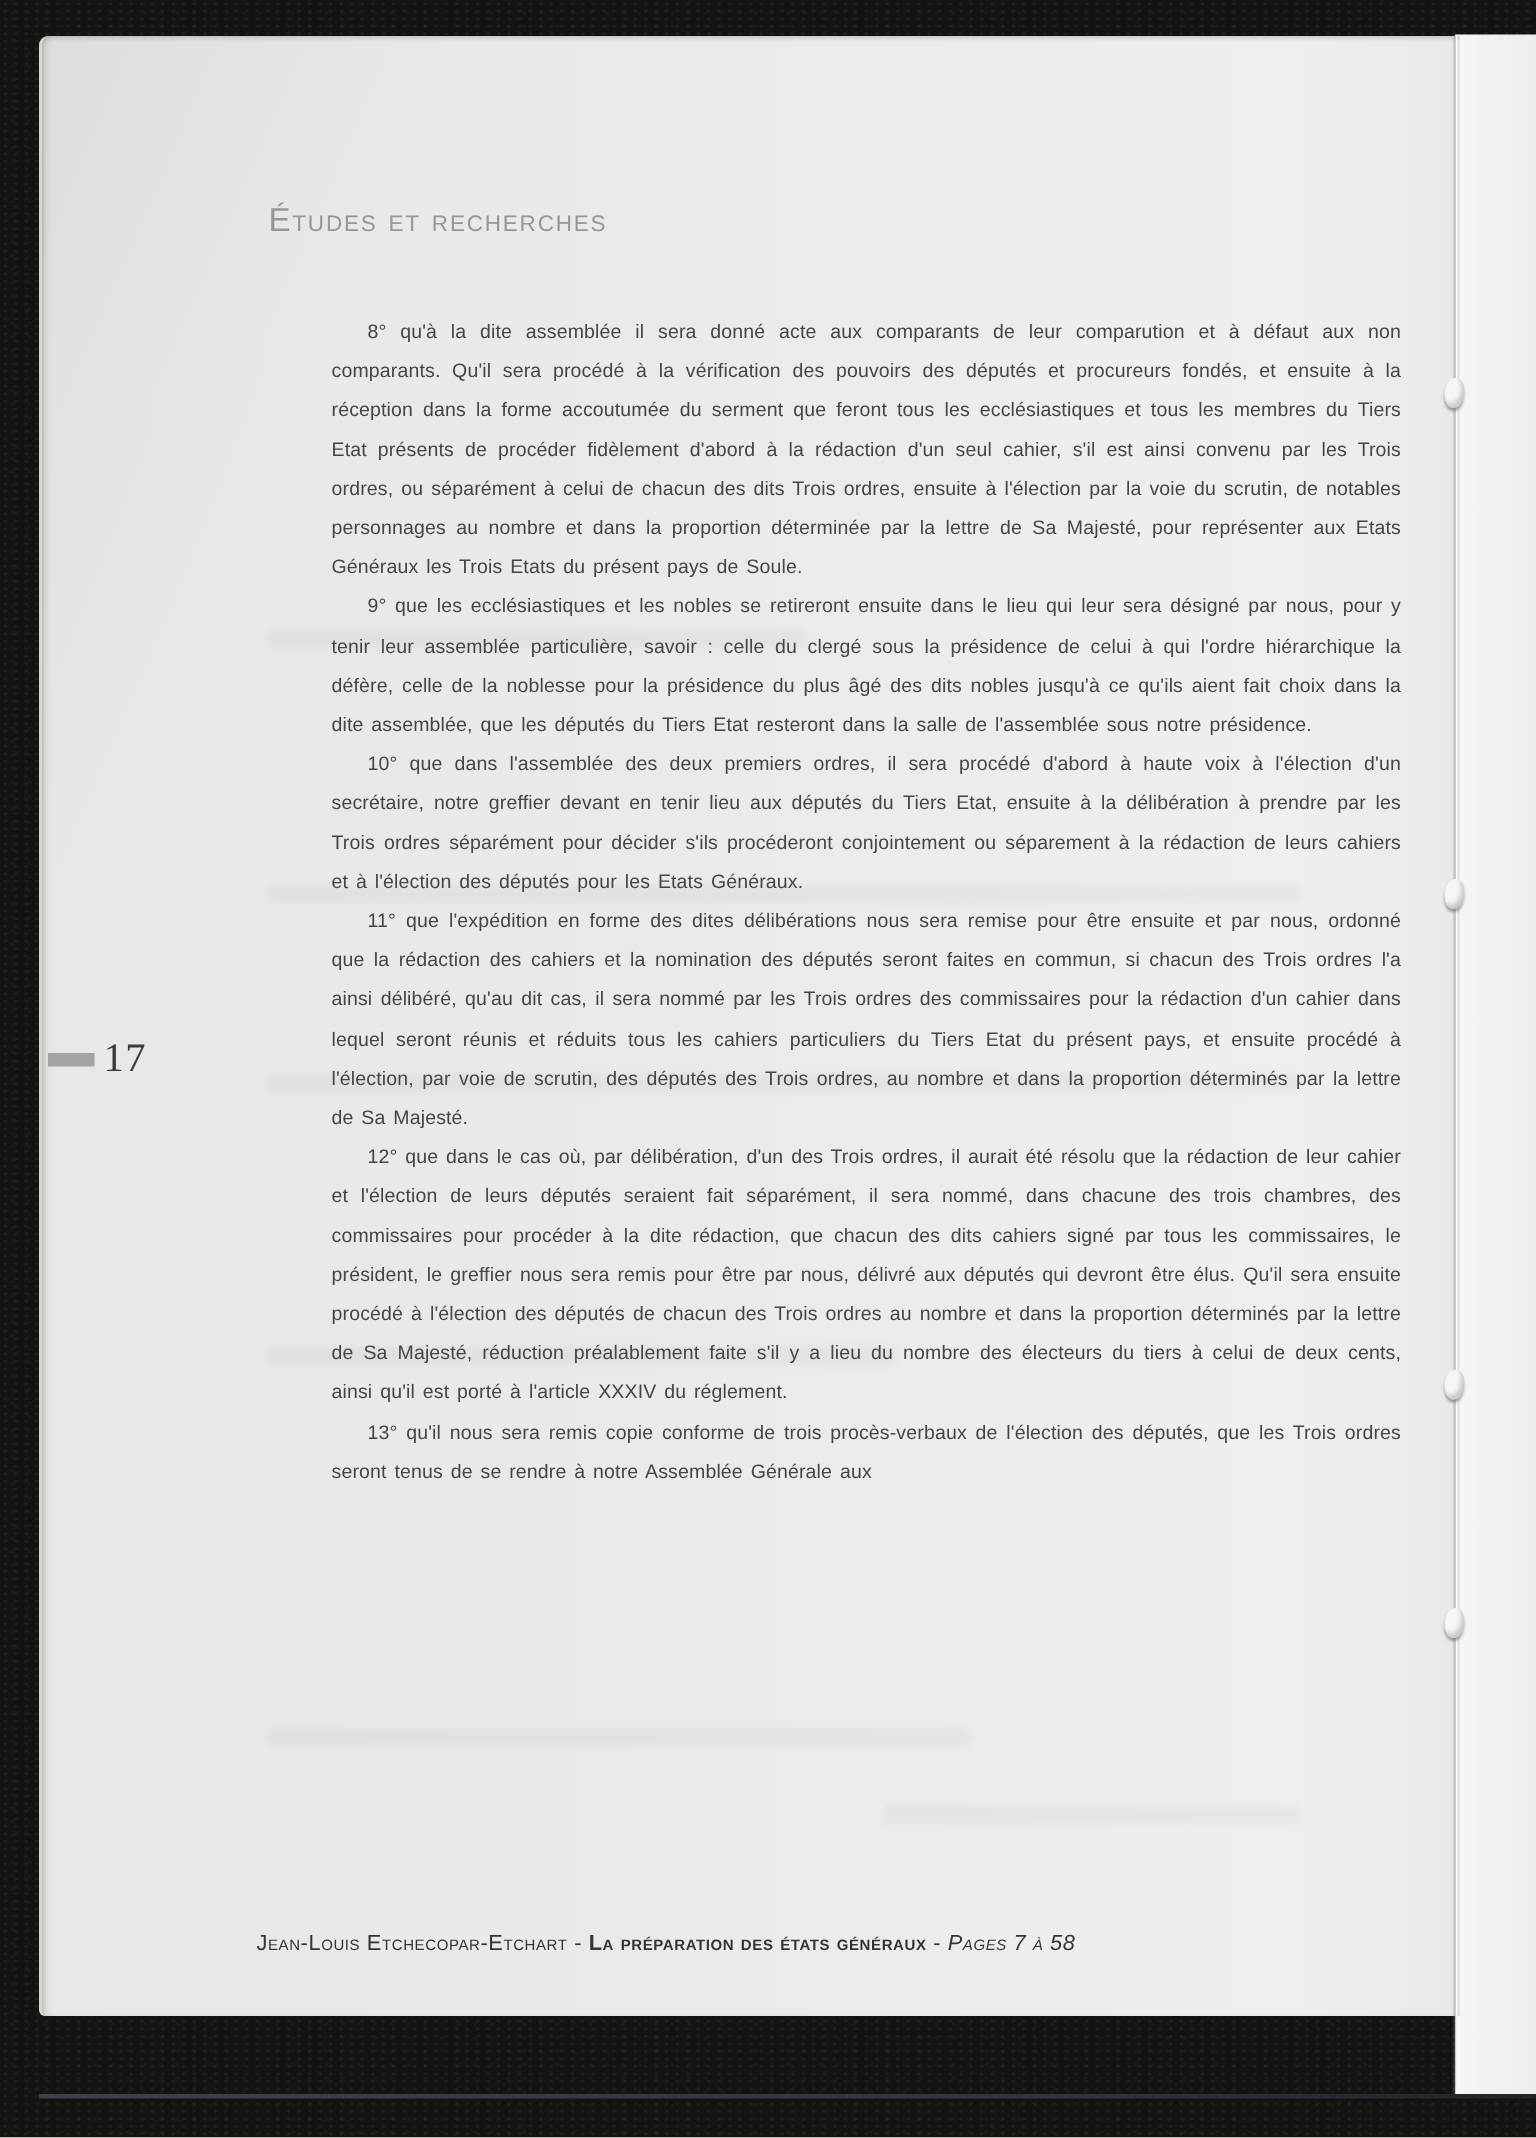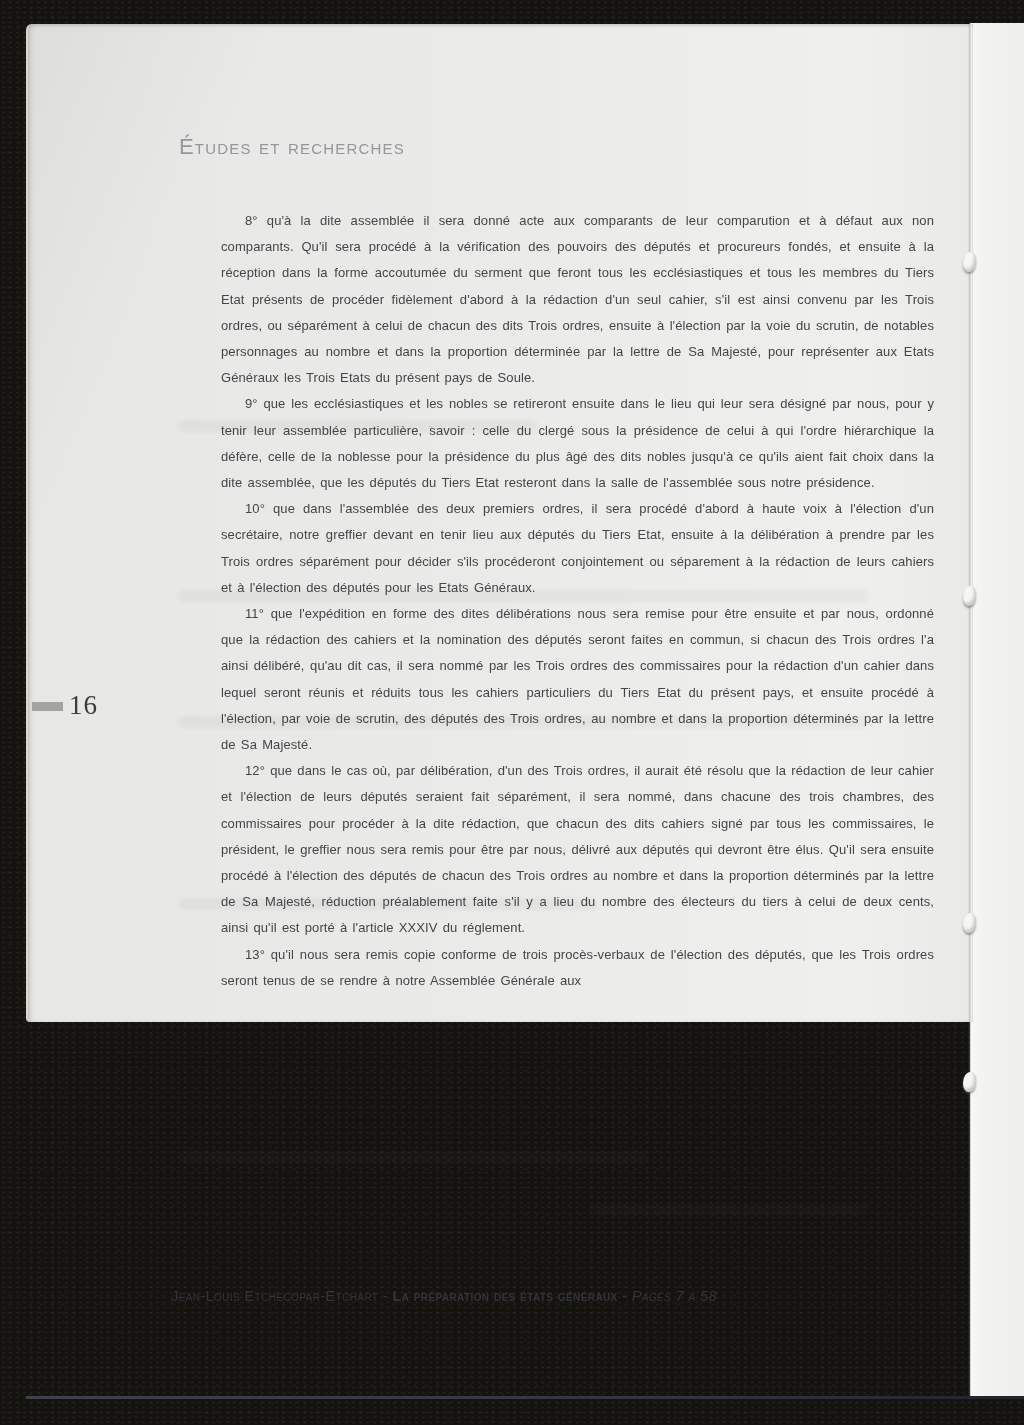--- a/index.html
+++ b/index.html
@@ -19,21 +19,21 @@
     background-size:7px 5px, 11px 9px;
     background-position:0 0, 3px 4px;
   }
   
   .page-under{
     position:absolute;left:971px;top:23px;width:53px;height:1375px;
     background:linear-gradient(to right,#f7f7f5 0%,#f2f2f0 30%,#eeeeec 100%);
   }
   
   .page-main{
-    position:absolute;left:26px;top:24px;width:945px;height:998px;
+    position:absolute;left:26px;top:24px;width:945px;height:1320px;
     background:
       linear-gradient(115deg, rgba(0,0,0,0.045) 0%, rgba(0,0,0,0) 18%),
       linear-gradient(to right,#e7e7e5 0%,#eaeae8 45%,#efefed 88%,#e9e9e7 100%);
     border-radius:6px 0 0 4px;
     border-left:2px solid #d9d6cb;
     box-shadow:inset 0 2px 3px rgba(0,0,0,0.12), inset 4px 0 6px -3px rgba(0,0,0,0.18);
   }
   
   .bottom-edge{
     position:absolute;left:26px;top:1396px;width:998px;height:3px;
@@ -113,21 +113,21 @@
   <div class="body-col">
     <p>8° qu'à la dite assemblée il sera donné acte aux comparants de leur comparution et à défaut aux non comparants. Qu'il sera procédé à la vérification des pouvoirs des députés et procureurs fondés, et ensuite à la réception dans la forme accoutumée du serment que feront tous les ecclésiastiques et tous les membres du Tiers Etat présents de procéder fidèlement d'abord à la rédaction d'un seul cahier, s'il est ainsi convenu par les Trois ordres, ou séparément à celui de chacun des dits Trois ordres, ensuite à l'élection par la voie du scrutin, de notables personnages au nombre et dans la proportion déterminée par la lettre de Sa Majesté, pour représenter aux Etats Généraux les Trois Etats du présent pays de Soule.</p>
     <p>9° que les ecclésiastiques et les nobles se retireront ensuite dans le lieu qui leur sera désigné par nous, pour y tenir leur assemblée particulière, savoir : celle du clergé sous la présidence de celui à qui l'ordre hiérarchique la défère, celle de la noblesse pour la présidence du plus âgé des dits nobles jusqu'à ce qu'ils aient fait choix dans la dite assemblée, que les députés du Tiers Etat resteront dans la salle de l'assemblée sous notre présidence.</p>
     <p>10° que dans l'assemblée des deux premiers ordres, il sera procédé d'abord à haute voix à l'élection d'un secrétaire, notre greffier devant en tenir lieu aux députés du Tiers Etat, ensuite à la délibération à prendre par les Trois ordres séparément pour décider s'ils procéderont conjointement ou séparement à la rédaction de leurs cahiers et à l'élection des députés pour les Etats Généraux.</p>
     <p>11° que l'expédition en forme des dites délibérations nous sera remise pour être ensuite et par nous, ordonné que la rédaction des cahiers et la nomination des députés seront faites en commun, si chacun des Trois ordres l'a ainsi délibéré, qu'au dit cas, il sera nommé par les Trois ordres des commissaires pour la rédaction d'un cahier dans lequel seront réunis et réduits tous les cahiers particuliers du Tiers Etat du présent pays, et ensuite procédé à l'élection, par voie de scrutin, des députés des Trois ordres, au nombre et dans la proportion déterminés par la lettre de Sa Majesté.</p>
     <p>12° que dans le cas où, par délibération, d'un des Trois ordres, il aurait été résolu que la rédaction de leur cahier et l'élection de leurs députés seraient fait séparément, il sera nommé, dans chacune des trois chambres, des commissaires pour procéder à la dite rédaction, que chacun des dits cahiers signé par tous les commissaires, le président, le greffier nous sera remis pour être par nous, délivré aux députés qui devront être élus. Qu'il sera ensuite procédé à l'élection des députés de chacun des Trois ordres au nombre et dans la proportion déterminés par la lettre de Sa Majesté, réduction préalablement faite s'il y a lieu du nombre des électeurs du tiers à celui de deux cents, ainsi qu'il est porté à l'article XXXIV du réglement.</p>
     <p>13° qu'il nous sera remis copie conforme de trois procès-verbaux de l'élection des députés, que les Trois ordres seront tenus de se rendre à notre Assemblée Générale aux</p>
   </div>
 
   <div class="page-number-tick"></div>
-  <div class="margin-page-number">16</div>
+  <div class="margin-page-number">17</div>
 
   <div class="footer">
     <span class="f-author">Jean-Louis Etchecopar-Etchart</span><span> - </span><span class="f-title">La préparation des états généraux</span><span> - </span><span class="f-pages">Pages 7 à 58</span>
   </div>
 
 </div>
 
 <div class="fold-line"></div>
 <div class="stitch" style="left:963px;top:252px;"></div>
 <div class="stitch" style="left:963px;top:586px;"></div>

